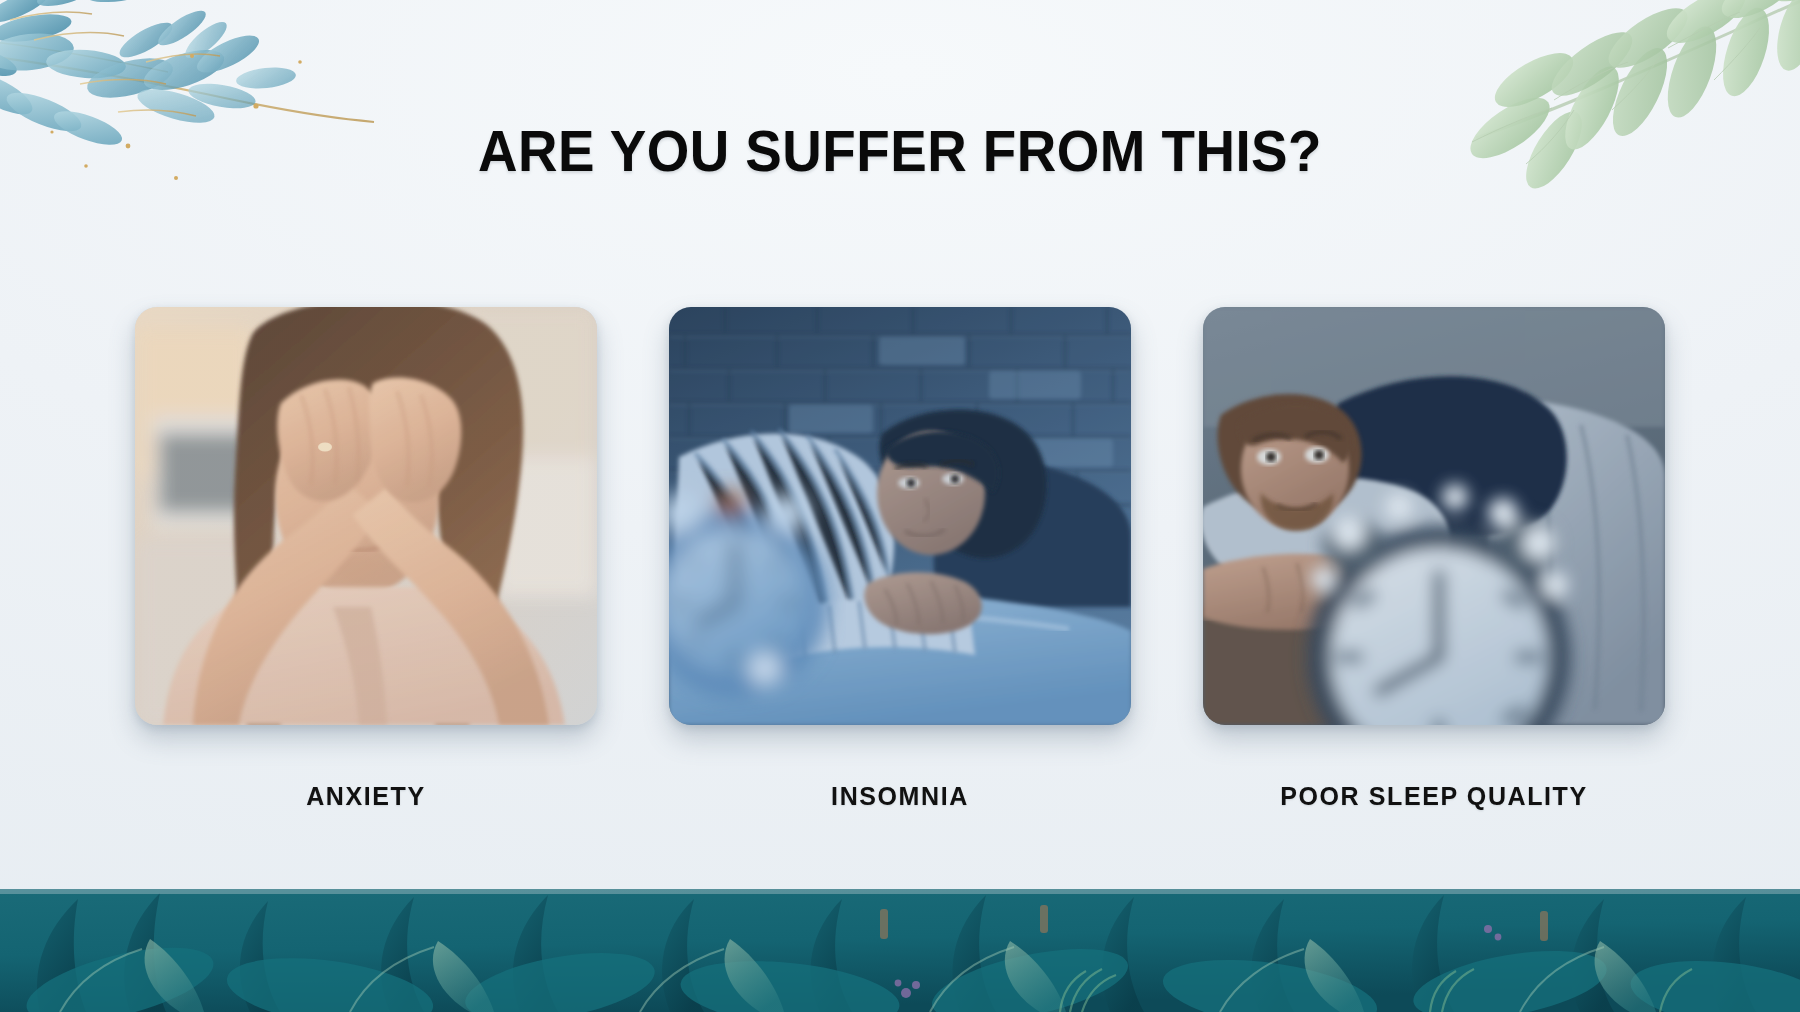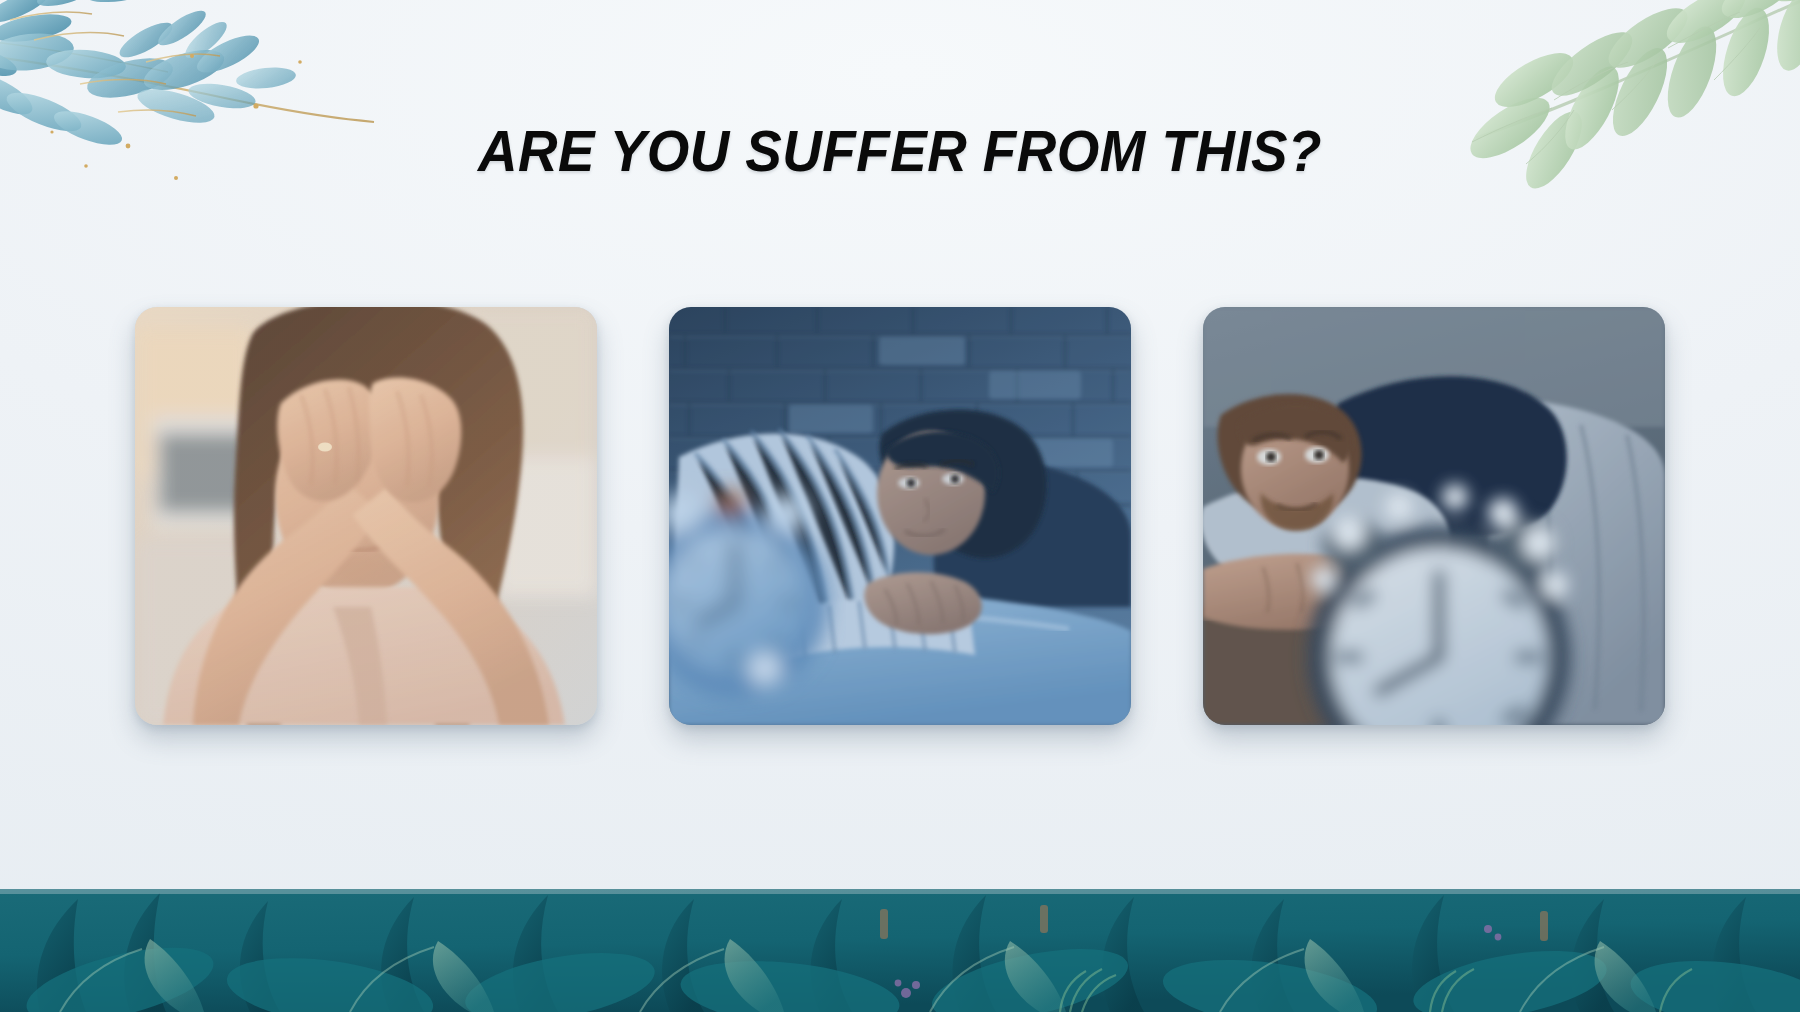--- a/index.html
+++ b/index.html
@@ -10,21 +10,20 @@
   body {
     font-family: "Liberation Sans", sans-serif;
   }
 
   .slide {
     position: relative;
     width: 1800px;
     height: 1012px;
     overflow: hidden;
     background: #eef2f6;
-    font-style: italic;
   }
 
   
   .canvas {
     position: absolute;
     left: 0;
     top: 0;
     width: 1800px;
     height: 889px;
     background:
@@ -590,20 +589,25 @@
               <rect x="134" y="344" width="26" height="12" rx="4"></rect>
             </g>
           </g>
 
           <rect width="462" height="418" fill="#2a4e74" opacity="0.14"></rect>
         </svg>
       </div>
     </div>
   </div>
 
+  <div class="captions">
+    <div class="caption">ANXIETY</div>
+    <div class="caption">INSOMNIA</div>
+    <div class="caption">POOR SLEEP QUALITY</div>
+  </div>
 
   <div class="band">
     <svg viewBox="0 0 1800 123" preserveAspectRatio="none" xmlns="http://www.w3.org/2000/svg">
       <defs>
         <linearGradient id="bandBg" x1="0" y1="0" x2="0.3" y2="1">
           <stop offset="0%" stop-color="#1a6b78"></stop>
           <stop offset="50%" stop-color="#146472"></stop>
           <stop offset="100%" stop-color="#0d4a58"></stop>
         </linearGradient>
         <linearGradient id="leafL" x1="0" y1="0" x2="0.6" y2="1">

